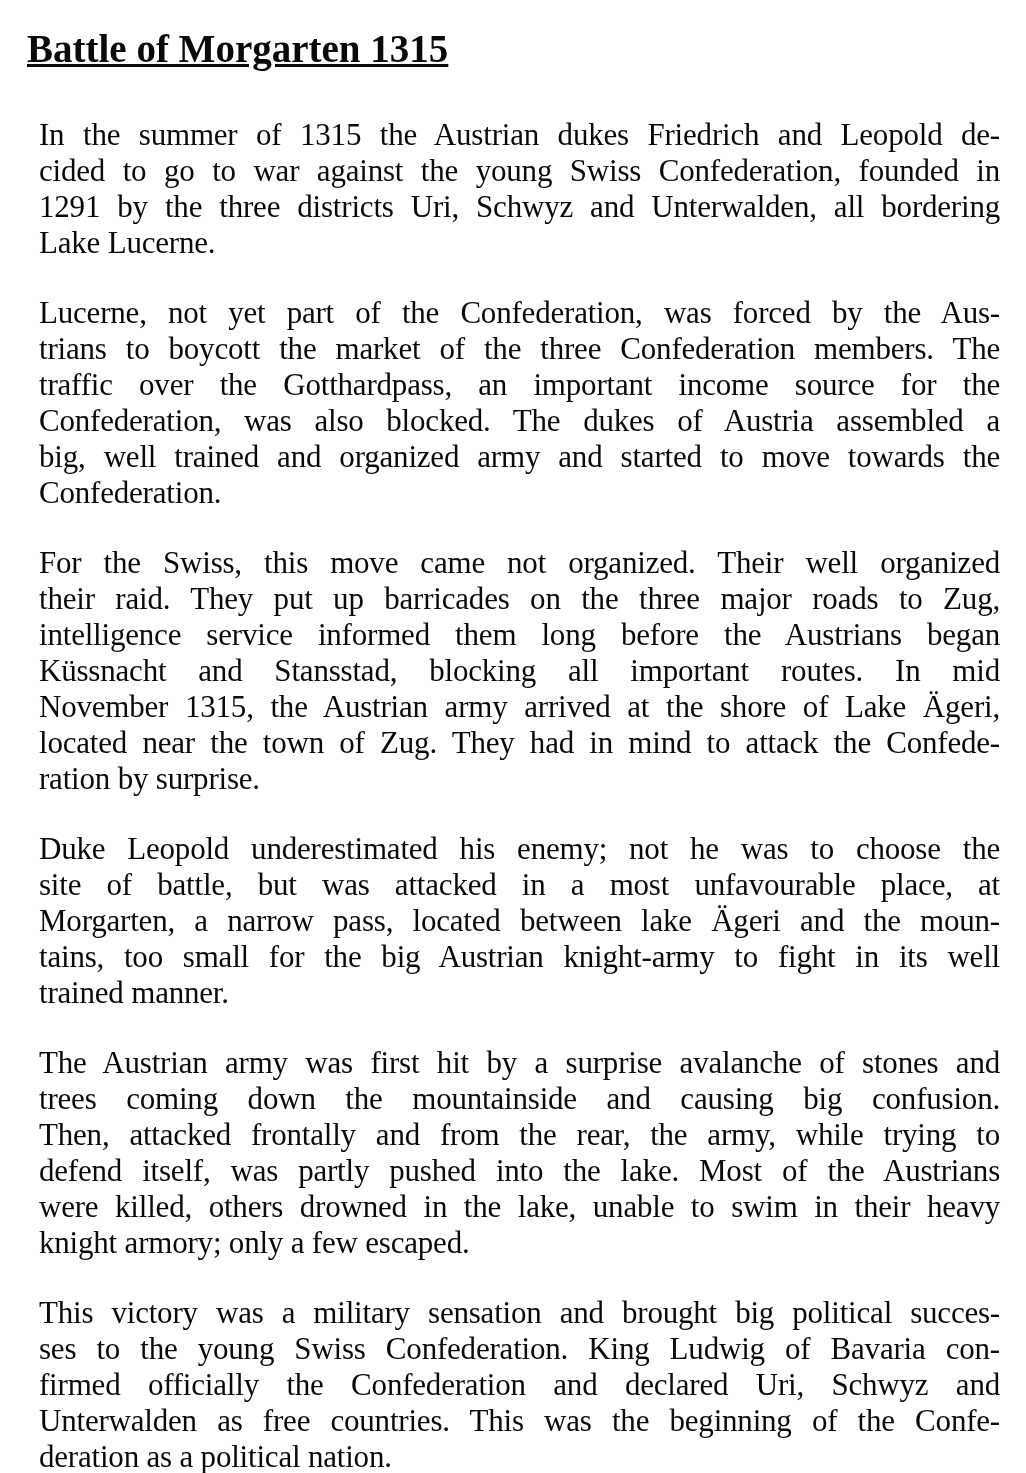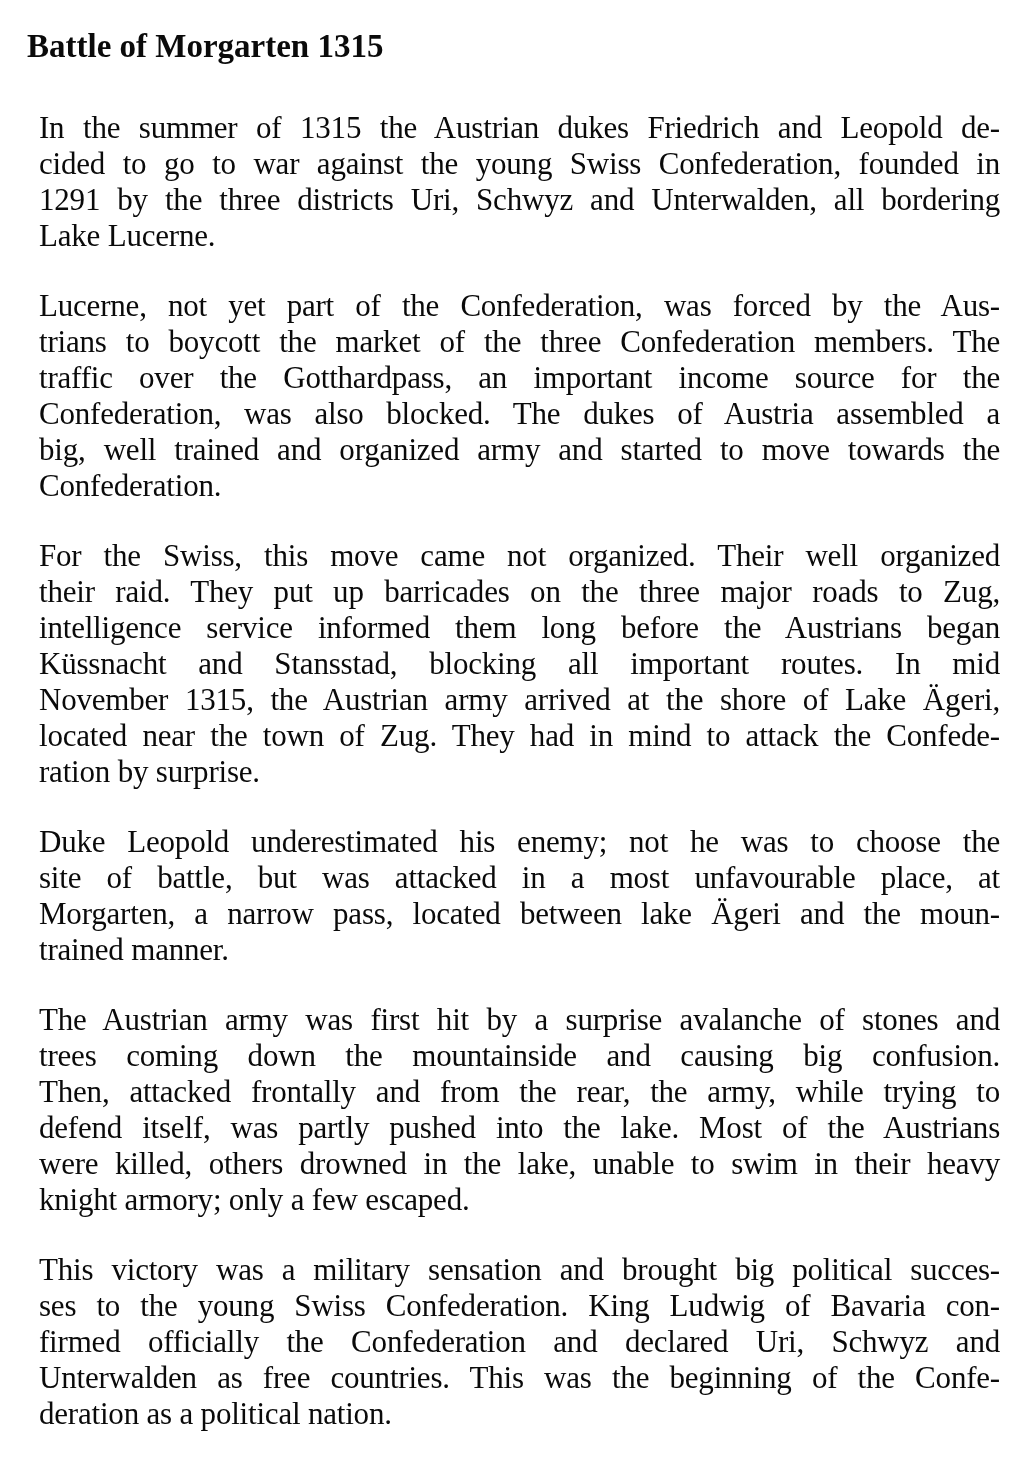--- a/index.html
+++ b/index.html
@@ -7,24 +7,25 @@
     width: 1026px;
     height: 1473px;
     background: #ffffff;
     color: #0a0a0a;
     font-family: "Liberation Serif", serif;
     box-sizing: border-box;
     padding: 28px 26px 0 27px;
     overflow: hidden;
   }
   .title {
-    font-size: 33px;
+    font-size: 39px;
     font-weight: bold;
     line-height: 1.1;
     margin: 0 0 46px 0;
+    text-decoration: underline;
   }
   .paragraph {
     margin: 0 0 34px 12px;
   }
   .line {
     font-size: 31px;
     line-height: 36px;
     letter-spacing: -0.2px;
     text-align: justify;
     text-align-last: justify;
@@ -60,20 +61,21 @@
         <div class="line">intelligence service informed them long before the Austrians began</div>
         <div class="line">Küssnacht and Stansstad, blocking all important routes. In mid</div>
         <div class="line">November 1315, the Austrian army arrived at the shore of Lake Ägeri,</div>
         <div class="line">located near the town of Zug. They had in mind to attack the Confede-</div>
         <div class="line last">ration by surprise.</div>
       </div>
       <div class="paragraph">
         <div class="line">Duke Leopold underestimated his enemy; not he was to choose the</div>
         <div class="line">site of battle, but was attacked in a most unfavourable place, at</div>
         <div class="line">Morgarten, a narrow pass, located between lake Ägeri and the moun-</div>
+        <div class="line">tains, too small for the big Austrian knight-army to fight in its well</div>
         <div class="line last">trained manner.</div>
       </div>
       <div class="paragraph">
         <div class="line">The Austrian army was first hit by a surprise avalanche of stones and</div>
         <div class="line">trees coming down the mountainside and causing big confusion.</div>
         <div class="line">Then, attacked frontally and from the rear, the army, while trying to</div>
         <div class="line">defend itself, was partly pushed into the lake. Most of the Austrians</div>
         <div class="line">were killed, others drowned in the lake, unable to swim in their heavy</div>
         <div class="line last">knight armory; only a few escaped.</div>
       </div>

